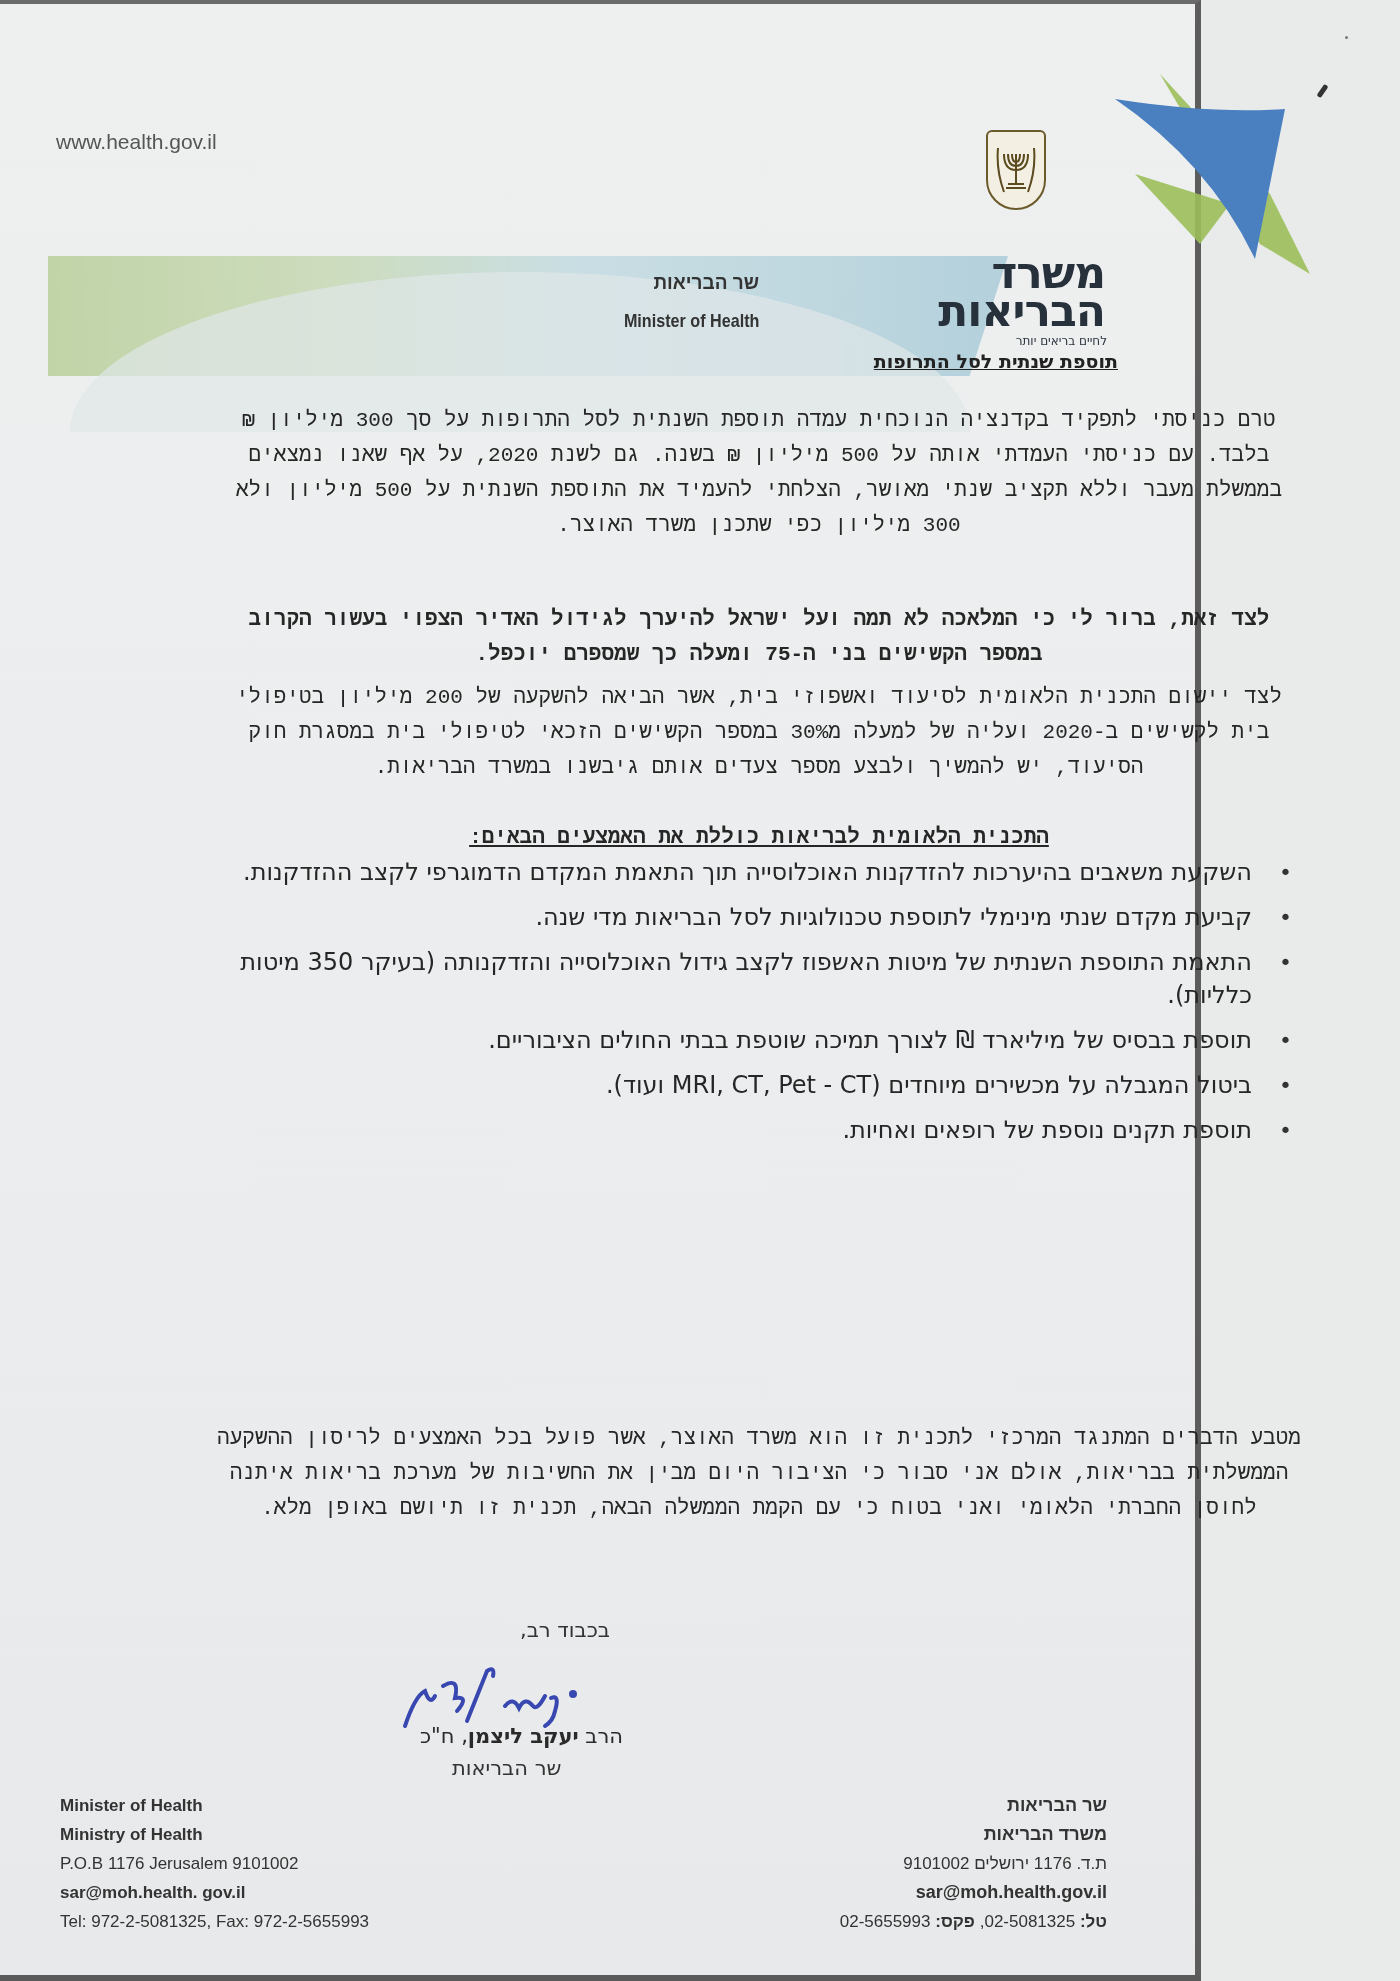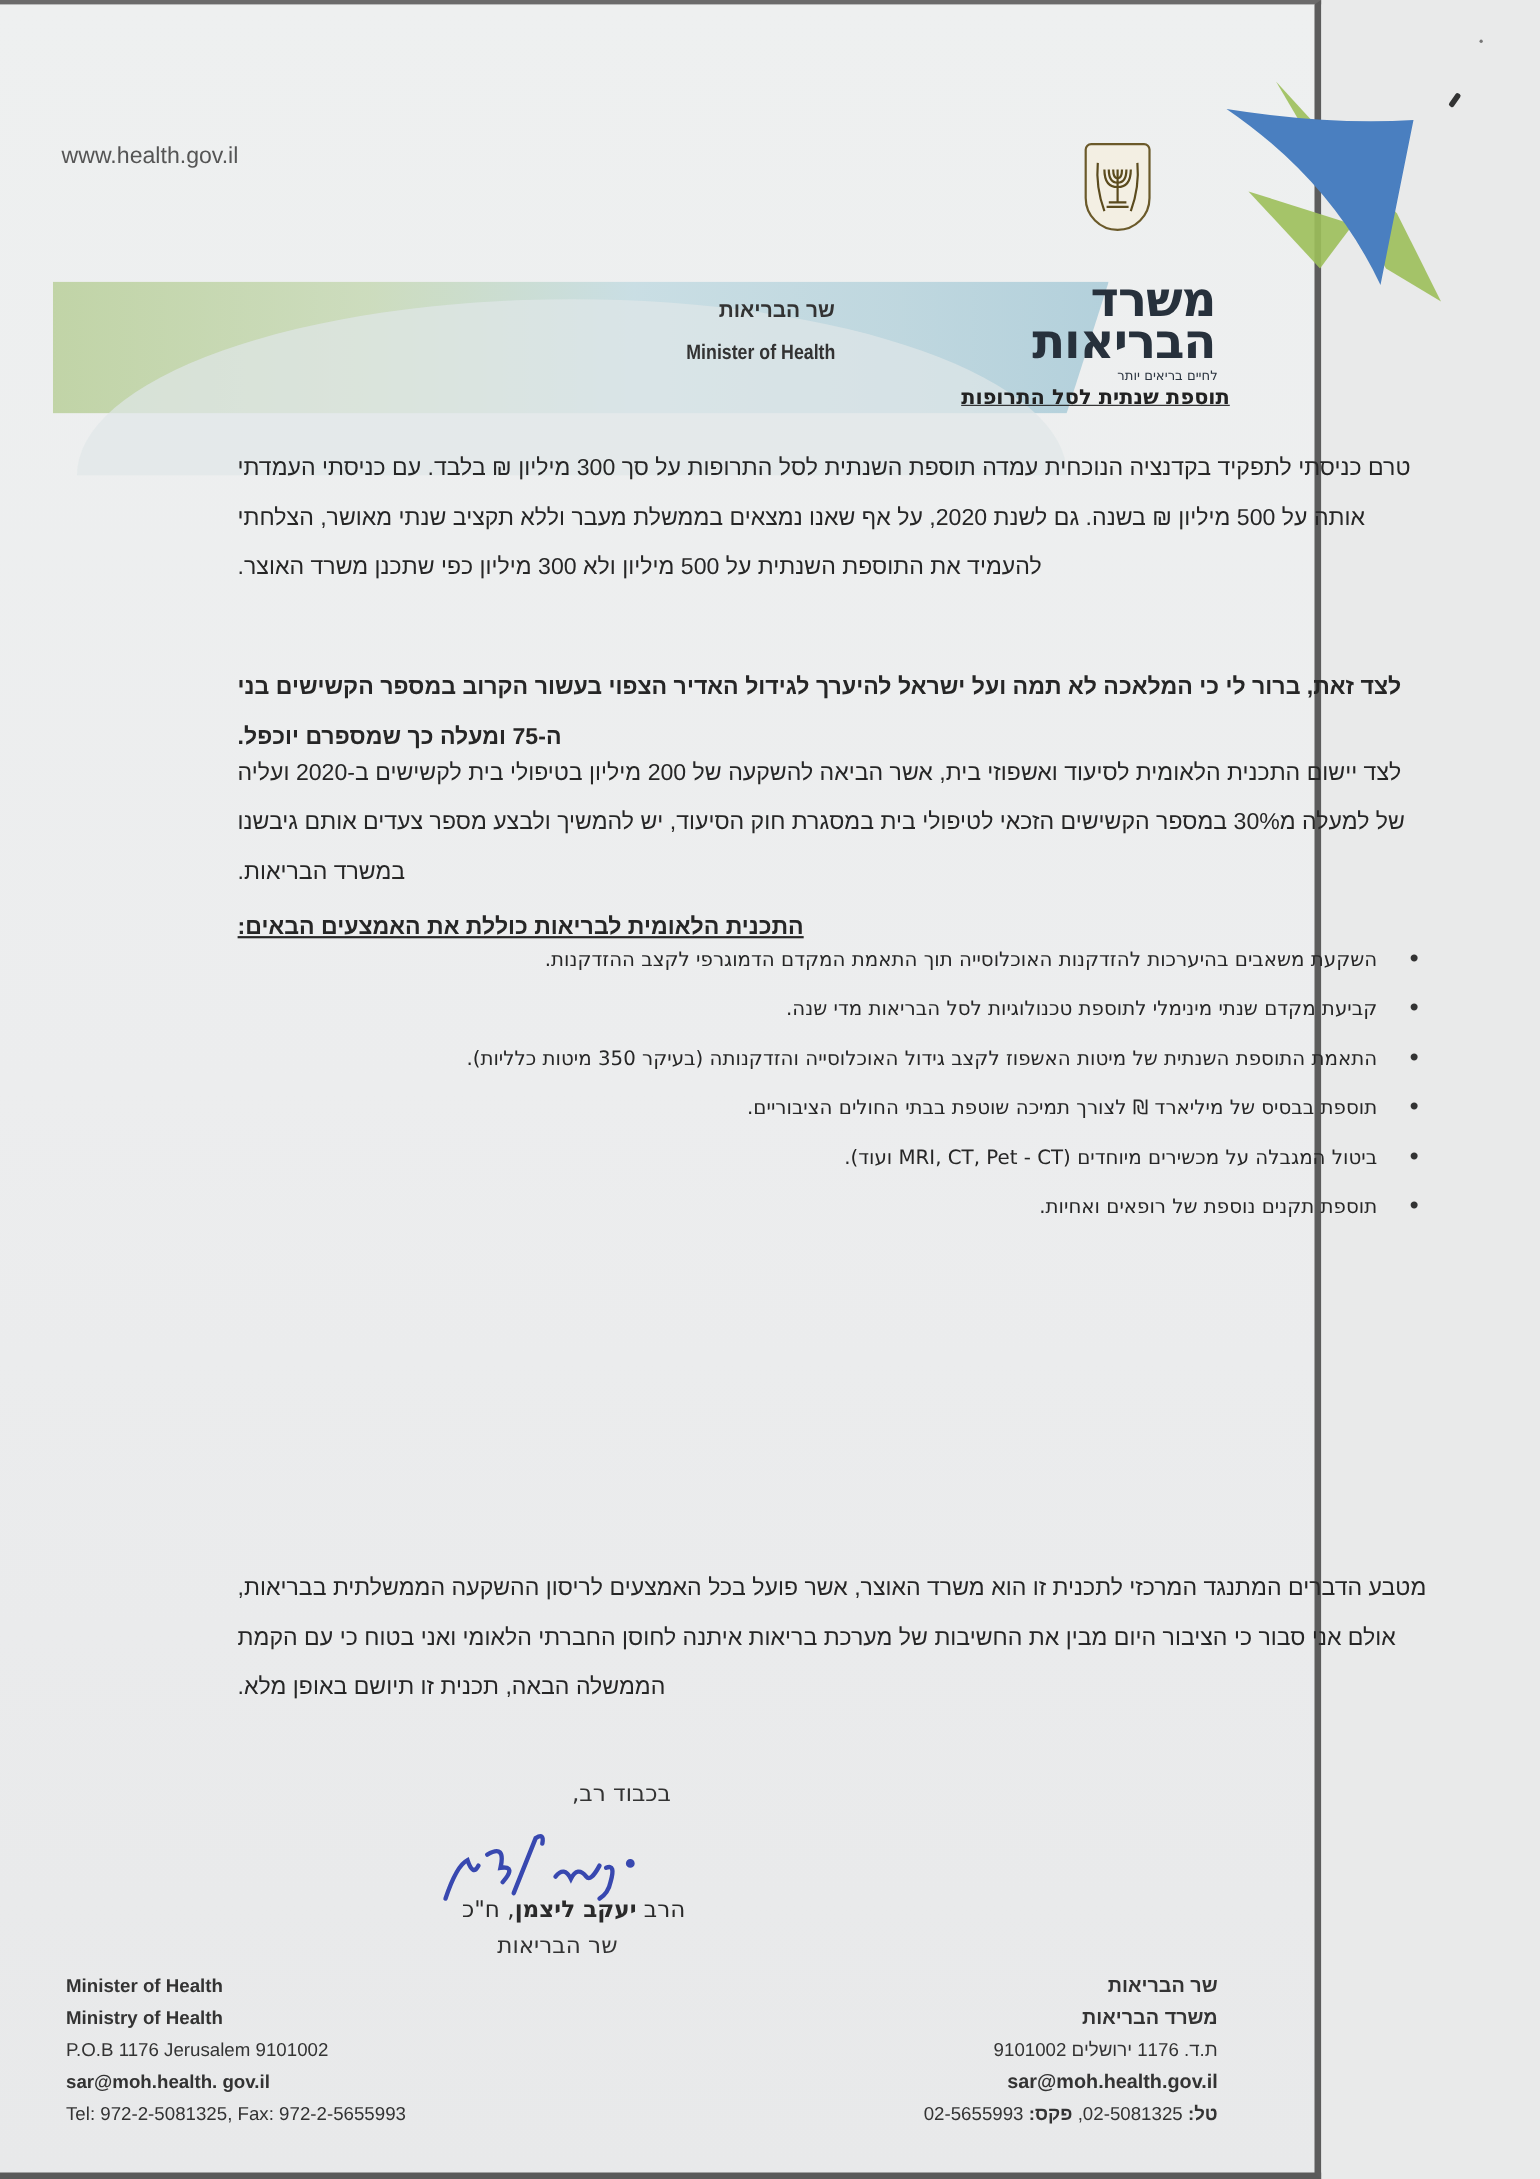--- a/index.html
+++ b/index.html
@@ -61,31 +61,31 @@
     position: absolute; right: 88px; top: 330px; direction: rtl;
     font-size: 12px; font-weight: normal; color: #2c3540;
   }
   .subject {
     position: absolute; right: 77px; top: 346px; direction: rtl;
     font-family: "DejaVu Sans", sans-serif; font-weight: bold; font-size: 19px;
     text-decoration: underline; color: #222;
   }
   
   .body-text {
-    position: absolute; left: 216px; width: 1086px; direction: rtl; text-align: left;
-    font-family: Liberation Sans, sans-serif; font-size: 21px; line-height: 45px; color: #262626;
+    position: absolute; left: 216px; width: 1086px; direction: rtl; text-align: center;
+    font-family: Liberation Mono, monospace; font-size: 21px; line-height: 35px; color: #262626;
   }
   .p1 { top: 399px; }
   .p2 { top: 598px; font-weight: bold; }
   .p3 { top: 676px; }
   .heading { top: 804px; font-weight: bold; text-decoration: underline; margin-top: 12px; }
   .bullets { position: absolute; left: 216px; width: 1086px; top: 852px; direction: rtl; }
   .bullets li {
     list-style: none; position: relative; padding-right: 50px; text-align: right;
-    font-size: 18px; line-height: 33px; color: #262626; margin-bottom: 12px;
+    font-size: 24px; line-height: 33px; color: #262626; margin-bottom: 12px;
   }
   .bullets li::before {
     content: "\2022"; position: absolute; right: 10px; top: 0; font-size: 22px; color: #333;
   }
   .p4 { top: 1306px; }
   .p5 { top: 1417px; }
   
   .closing {
     position: absolute; left: 520px; top: 1614px; direction: rtl;
     font-size: 21px; color: #333;

